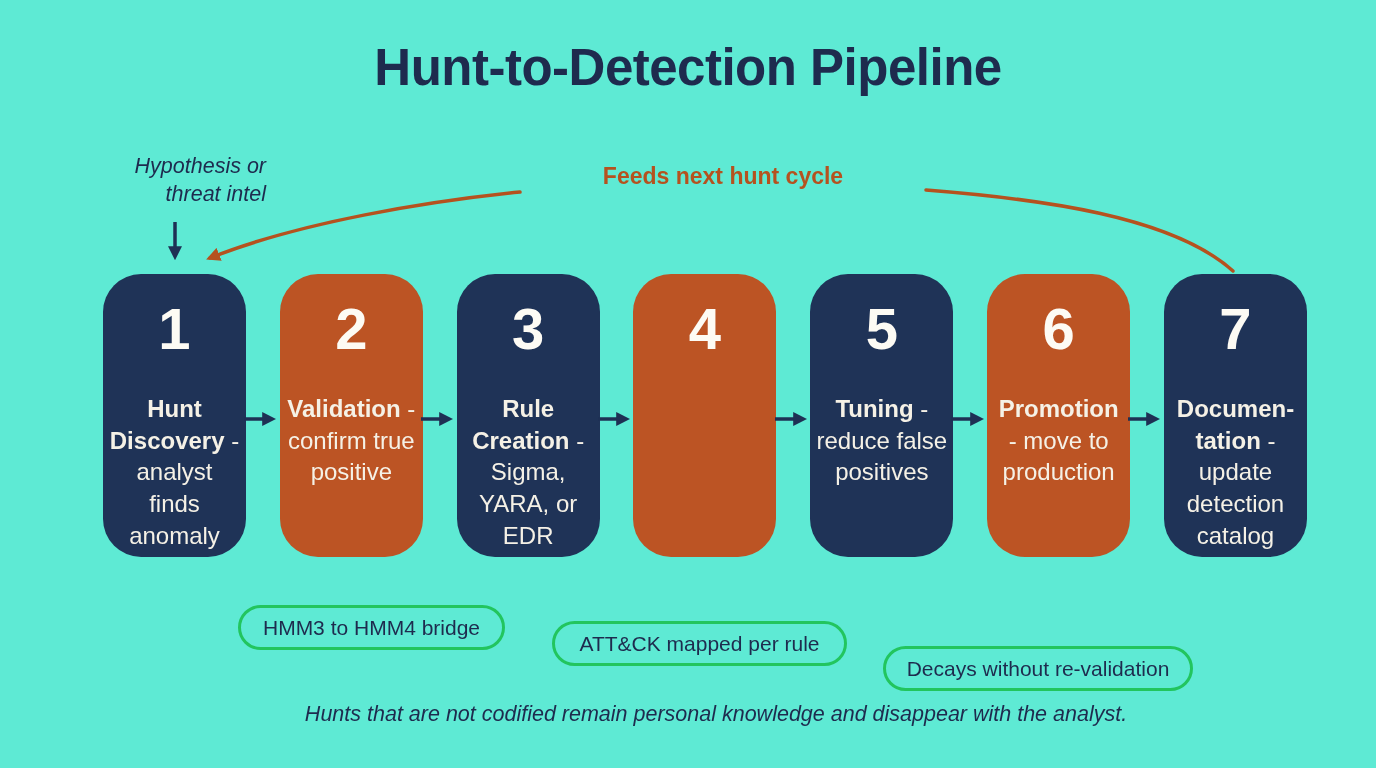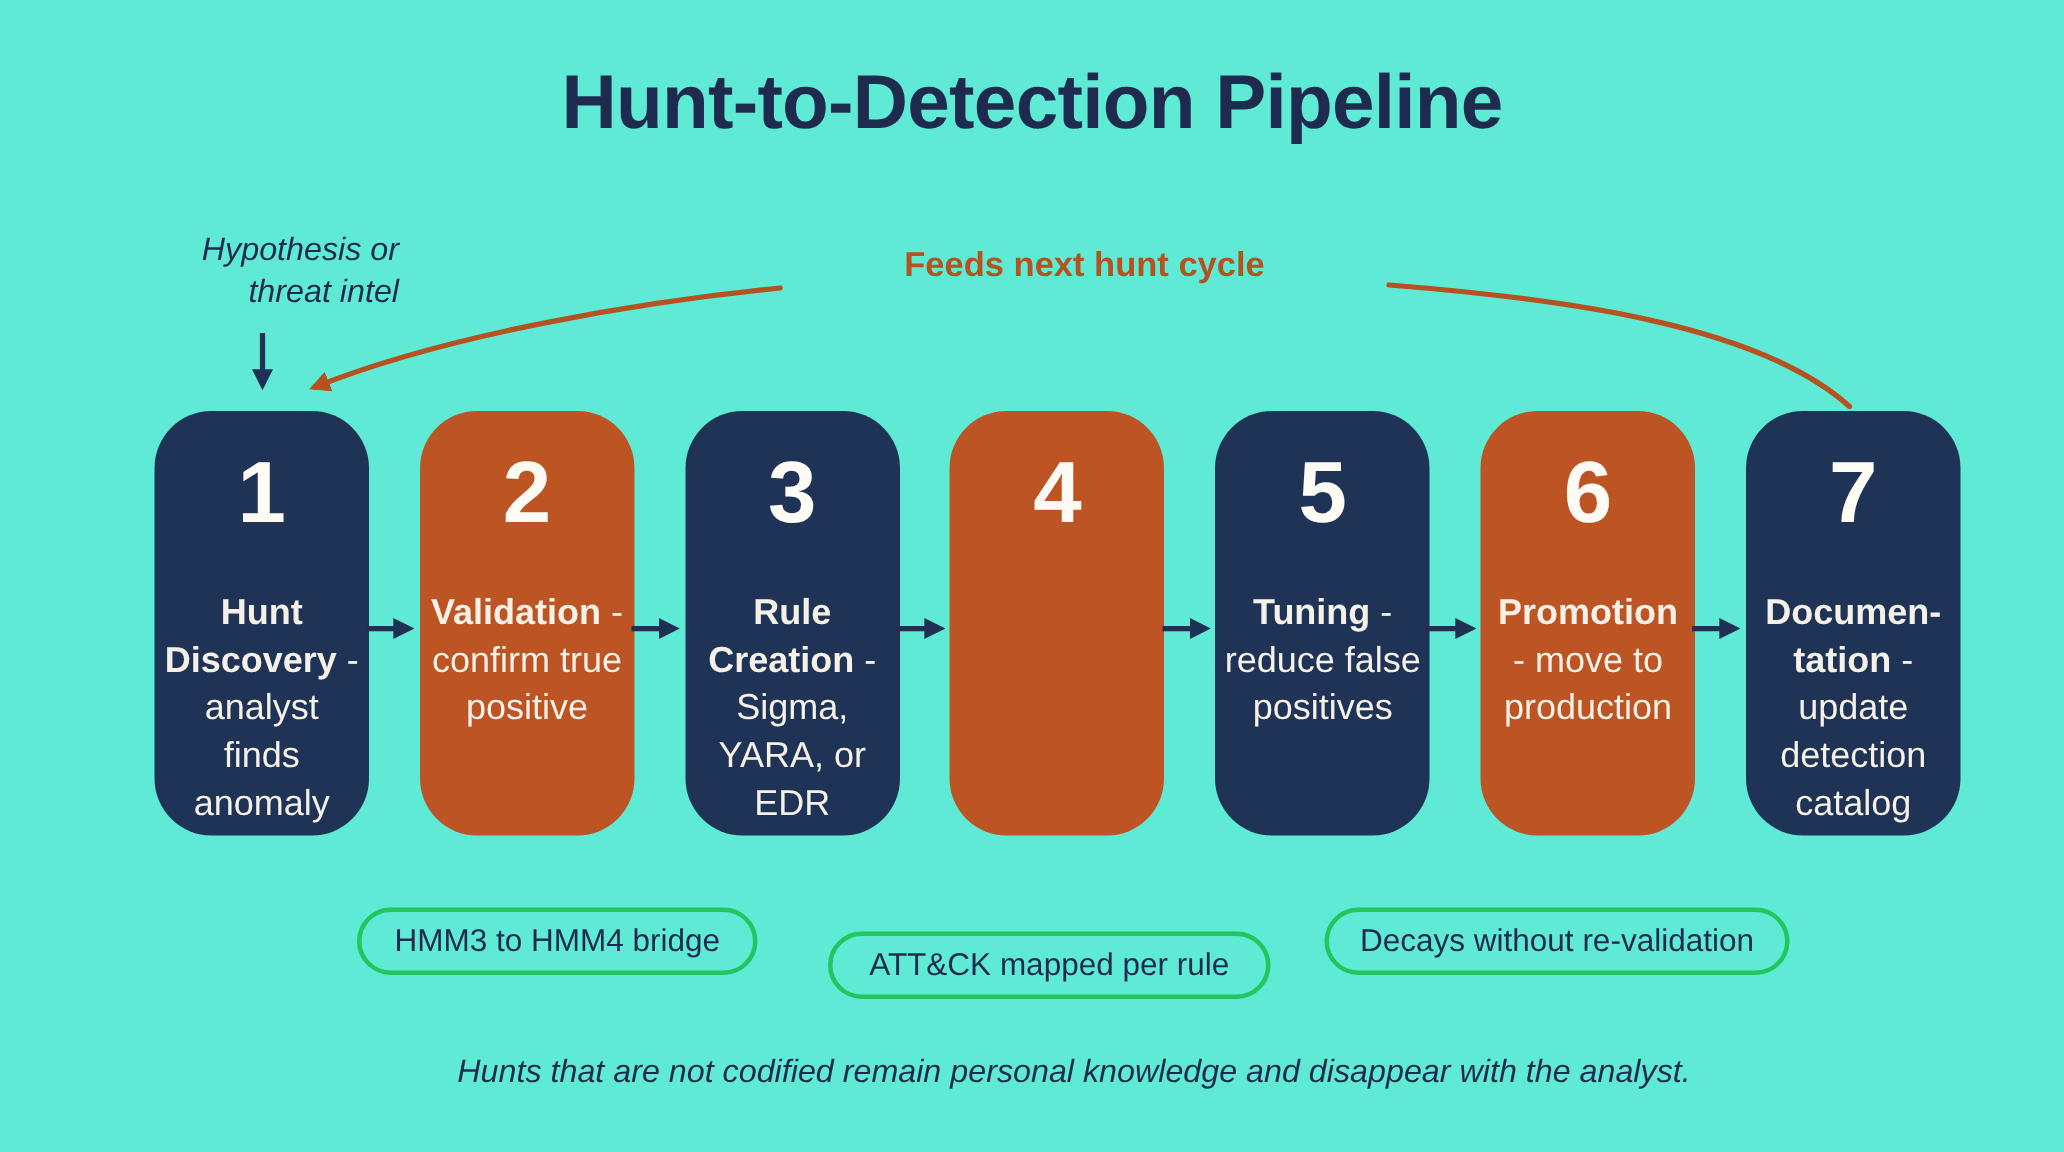--- a/index.html
+++ b/index.html
@@ -85,21 +85,21 @@
     background:transparent;
     display:flex;
     align-items:center;
     justify-content:center;
     font-size:21px;
     color:#1e2b4e;
     white-space:nowrap;
   }
   .pill-1{left:238px;width:267px;}
   .pill-2{left:552px;width:295px;margin-top:16px;}
-  .pill-3{left:883px;width:310px;}
+  .pill-3{left:883px;width:310px;margin-top:41px;}
   .footnote{
     position:absolute;
     left:0;top:702px;width:100%;
     text-align:center;
     font-style:italic;
     font-size:21.5px;
     color:#1e2b4e;
     padding-left:28px;
   }
 </style>

